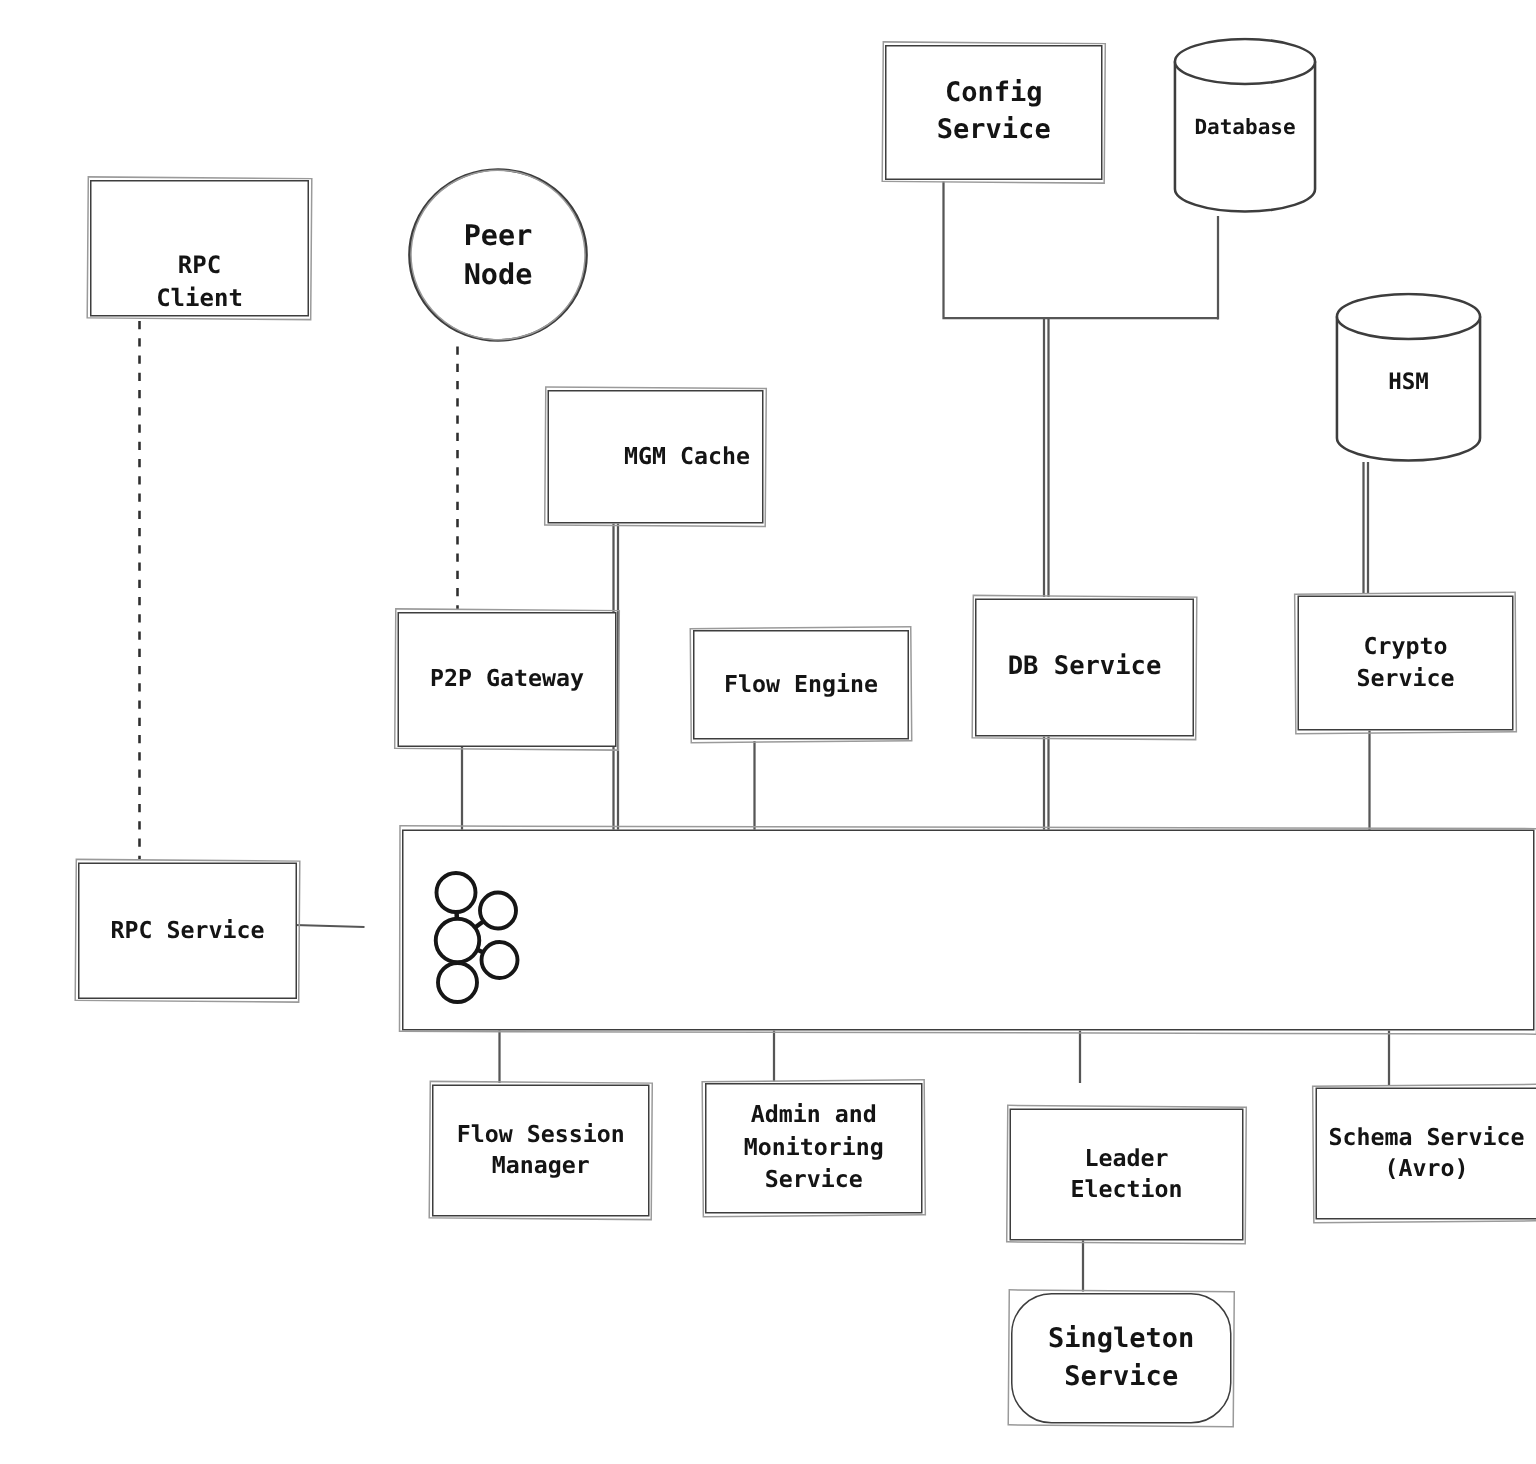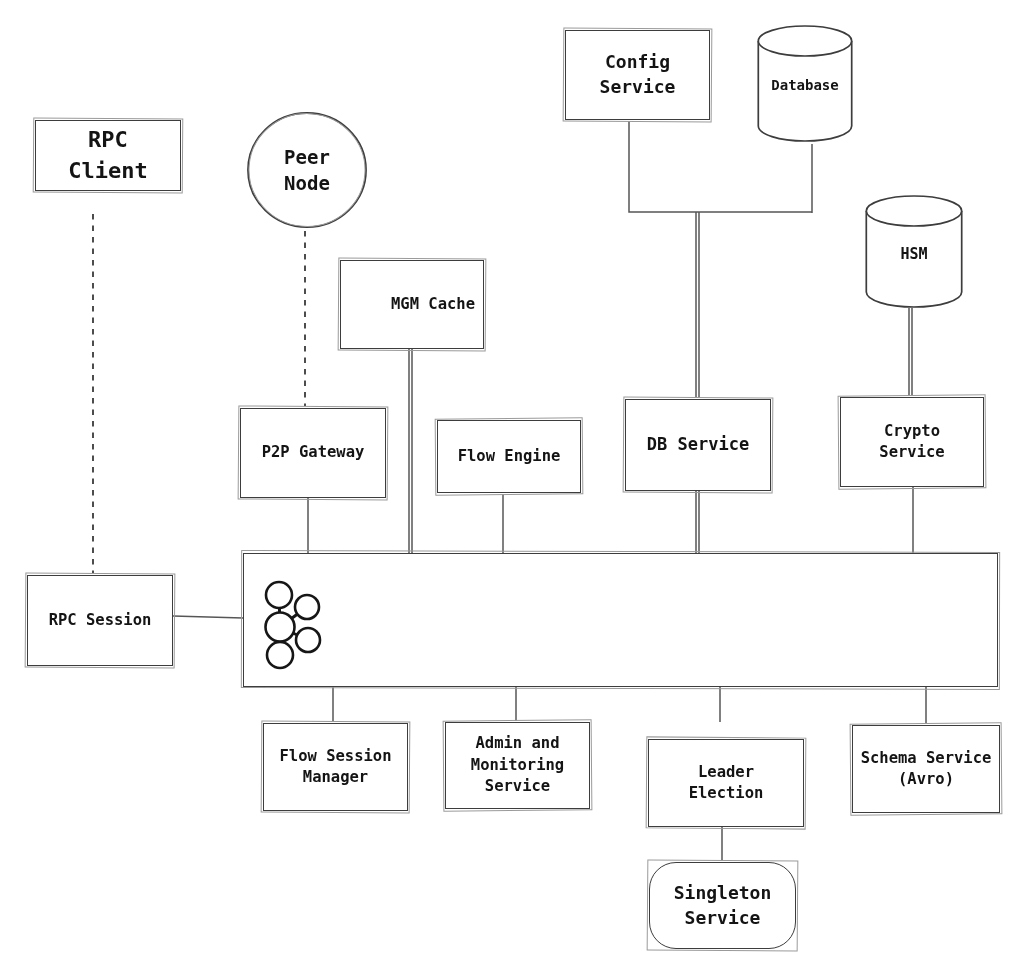--- a/index.html
+++ b/index.html
@@ -6,21 +6,21 @@
   .canvas{
     position:relative;width:1024px;height:976px;background:#ffffff;
     font-family:"DejaVu Sans Mono", monospace;overflow:hidden;
   }
   #edges{position:absolute;left:0;top:0;width:1024px;height:976px;}
   .edge{fill:none;stroke:#565656;stroke-width:1.5;}
   .edge.dashed{stroke:#2e2e2e;stroke-width:1.7;stroke-dasharray:5.5 6;}
   .node{
     position:absolute;display:flex;align-items:center;justify-content:center;
     text-align:center;color:#141414;font-weight:bold;line-height:1.38;
-    white-space:pre-line;box-sizing:border-box;
+    white-space:pre-line;box-sizing:border-box;margin-left:25px;
   }
   .node.rect{background:#ffffff;border:1.6px solid #3d3d3d;}
   .node.rect::after{
     content:"";position:absolute;inset:-3px;border:1px solid #9a9a9a;
     transform:rotate(.45deg);pointer-events:none;
   }
   .node.rect.sk-b::after{transform:rotate(-.5deg);}
   .node.rect.sk-big::after{transform:rotate(.14deg);inset:-3px;}
   .node.shape{background:transparent;border:none;justify-content:center;}
   .shape-svg{position:absolute;left:0;top:0;pointer-events:none;}
@@ -49,21 +49,21 @@
       <polyline points="909,308 909,396" class="edge" transform="translate(3,0)"></polyline>
       <polyline points="913,487 913,554" class="edge"></polyline>
       <polyline points="173,616 243,618" class="edge"></polyline>
       <polyline points="333,687 333,722" class="edge"></polyline>
       <polyline points="516,687 516,721" class="edge"></polyline>
       <polyline points="720,687 720,722" class="edge"></polyline>
       <polyline points="926,687 926,724" class="edge"></polyline>
       <polyline points="722,811 722,861" class="edge"></polyline>
     </svg>
   <div id="nodes">
-      <div class="node rect sk-a" style="left: 35px; top: 120px; width: 146px; height: 71px; font-size: 22px;"><span class="lbl">RPC
+      <div class="node rect sk-a" style="left: 35px; top: 120px; width: 146px; height: 91px; font-size: 16px; align-items: flex-end;"><span class="lbl">RPC
 Client</span></div>
       <div class="node shape sk-b" style="left: 246px; top: 111px; width: 122px; height: 118px; font-size: 19px;"><svg class="shape-svg" width="122" height="118" viewBox="0 0 122 118">
           <ellipse cx="61" cy="59" rx="59" ry="57" fill="#ffffff" stroke="#3d3d3d" stroke-width="1.8"></ellipse>
           <ellipse cx="61" cy="59" rx="58" ry="56.5" fill="none" stroke="#9a9a9a" stroke-width="1" transform="rotate(4 61 59)"></ellipse>
         </svg><span class="lbl">Peer
 Node</span></div>
       <div class="node rect sk-a" style="left: 565px; top: 30px; width: 145px; height: 90px; font-size: 18px;"><span class="lbl">Config
 Service</span></div>
       <div class="node shape sk-b cyl" style="left: 757px; top: 25px; width: 96px; height: 117px; font-size: 14px;"><svg class="shape-svg" width="96" height="117" viewBox="0 0 96 117">
           <path d="M1.3,16 L1.3,101 A46.7,15 0 0 0 94.7,101 L94.7,16" fill="#ffffff" stroke="#3d3d3d" stroke-width="1.7"></path>
@@ -72,21 +72,21 @@
       <div class="node rect sk-a" style="left: 340px; top: 260px; width: 144px; height: 89px; font-size: 15.5px; padding-left: 42px;"><span class="lbl">MGM Cache</span></div>
       <div class="node shape sk-b cyl" style="left: 865px; top: 195px; width: 98px; height: 113px; font-size: 15px;"><svg class="shape-svg" width="98" height="113" viewBox="0 0 98 113">
           <path d="M1.3,16 L1.3,97 A47.7,15 0 0 0 96.7,97 L96.7,16" fill="#ffffff" stroke="#3d3d3d" stroke-width="1.7"></path>
           <ellipse cx="49" cy="16" rx="47.7" ry="15" fill="#ffffff" stroke="#3d3d3d" stroke-width="1.7"></ellipse>
         </svg><span class="lbl">HSM</span></div>
       <div class="node rect sk-a" style="left: 240px; top: 408px; width: 146px; height: 90px; font-size: 15.5px;"><span class="lbl">P2P Gateway</span></div>
       <div class="node rect sk-b" style="left: 437px; top: 420px; width: 144px; height: 73px; font-size: 15.5px;"><span class="lbl">Flow Engine</span></div>
       <div class="node rect sk-a" style="left: 625px; top: 399px; width: 146px; height: 92px; font-size: 17px;"><span class="lbl">DB Service</span></div>
       <div class="node rect sk-b" style="left: 840px; top: 397px; width: 144px; height: 90px; font-size: 15.5px;"><span class="lbl">Crypto
 Service</span></div>
-      <div class="node rect sk-a" style="left: 27px; top: 575px; width: 146px; height: 91px; font-size: 15.5px;"><span class="lbl">RPC Session</span></div>
+      <div class="node rect sk-a" style="left: 27px; top: 575px; width: 146px; height: 91px; font-size: 15.5px;"><span class="lbl">RPC Service</span></div>
       <div class="node rect sk-b sk-big" style="left: 243px; top: 553px; width: 755px; height: 134px; font-size: 37px;"><svg class="busicon" width="80" height="100" viewBox="0 0 80 100">
           <line x1="24" y1="49" x2="23" y2="17" stroke="#161616" stroke-width="3"></line>
           <line x1="24" y1="49" x2="51" y2="29" stroke="#161616" stroke-width="3"></line>
           <line x1="24" y1="49" x2="52" y2="62" stroke="#161616" stroke-width="3"></line>
           <line x1="24" y1="49" x2="24" y2="77" stroke="#161616" stroke-width="3"></line>
           <circle cx="23" cy="17" r="13" fill="#ffffff" stroke="#161616" stroke-width="2.6"></circle>
           <circle cx="51" cy="29" r="12" fill="#ffffff" stroke="#161616" stroke-width="2.6"></circle>
           <circle cx="24" cy="49" r="14.5" fill="#ffffff" stroke="#161616" stroke-width="2.6"></circle>
           <circle cx="52" cy="62" r="12" fill="#ffffff" stroke="#161616" stroke-width="2.6"></circle>
           <circle cx="24" cy="77" r="13" fill="#ffffff" stroke="#161616" stroke-width="2.6"></circle>

